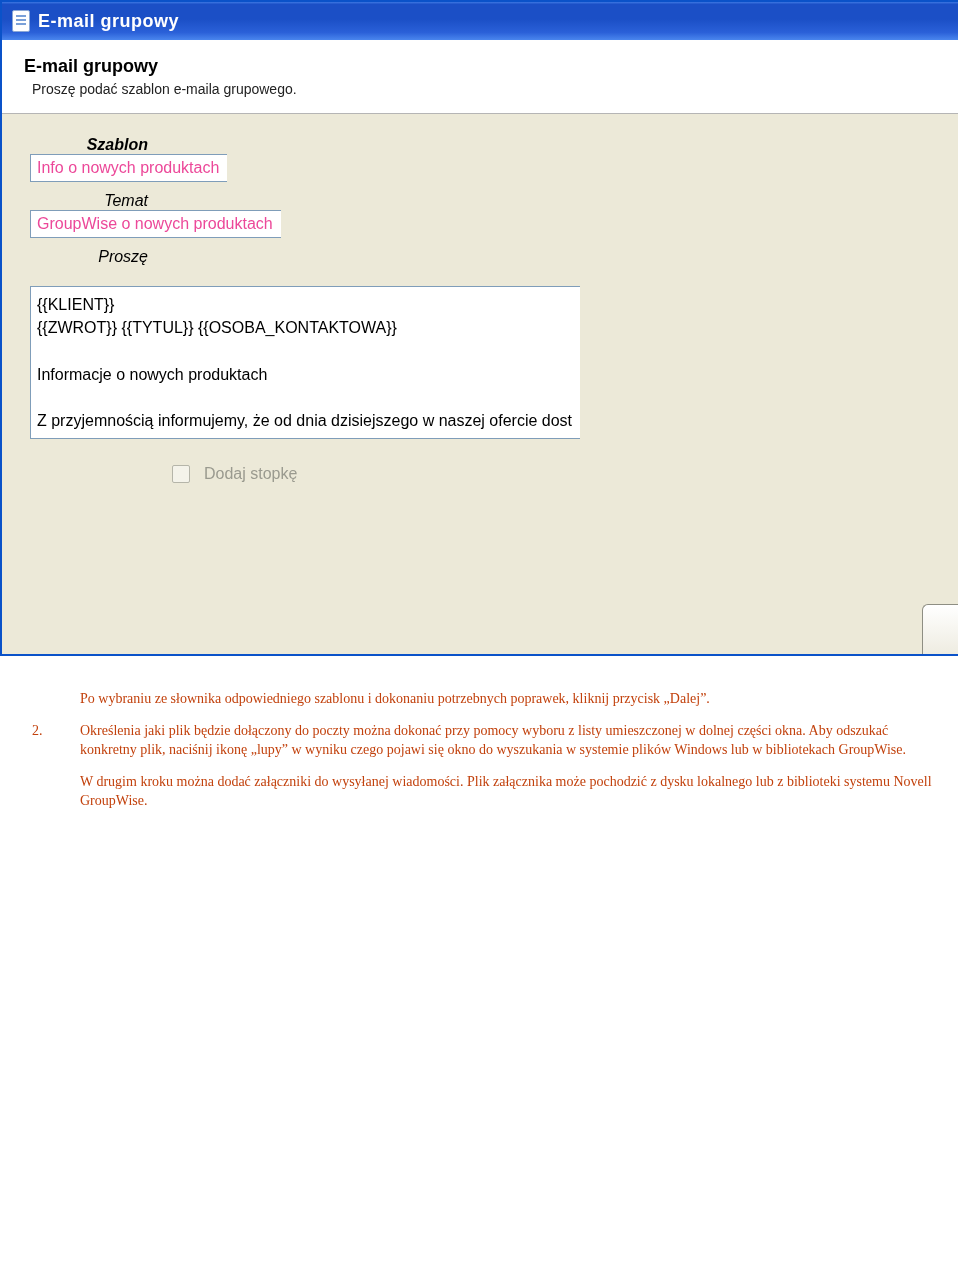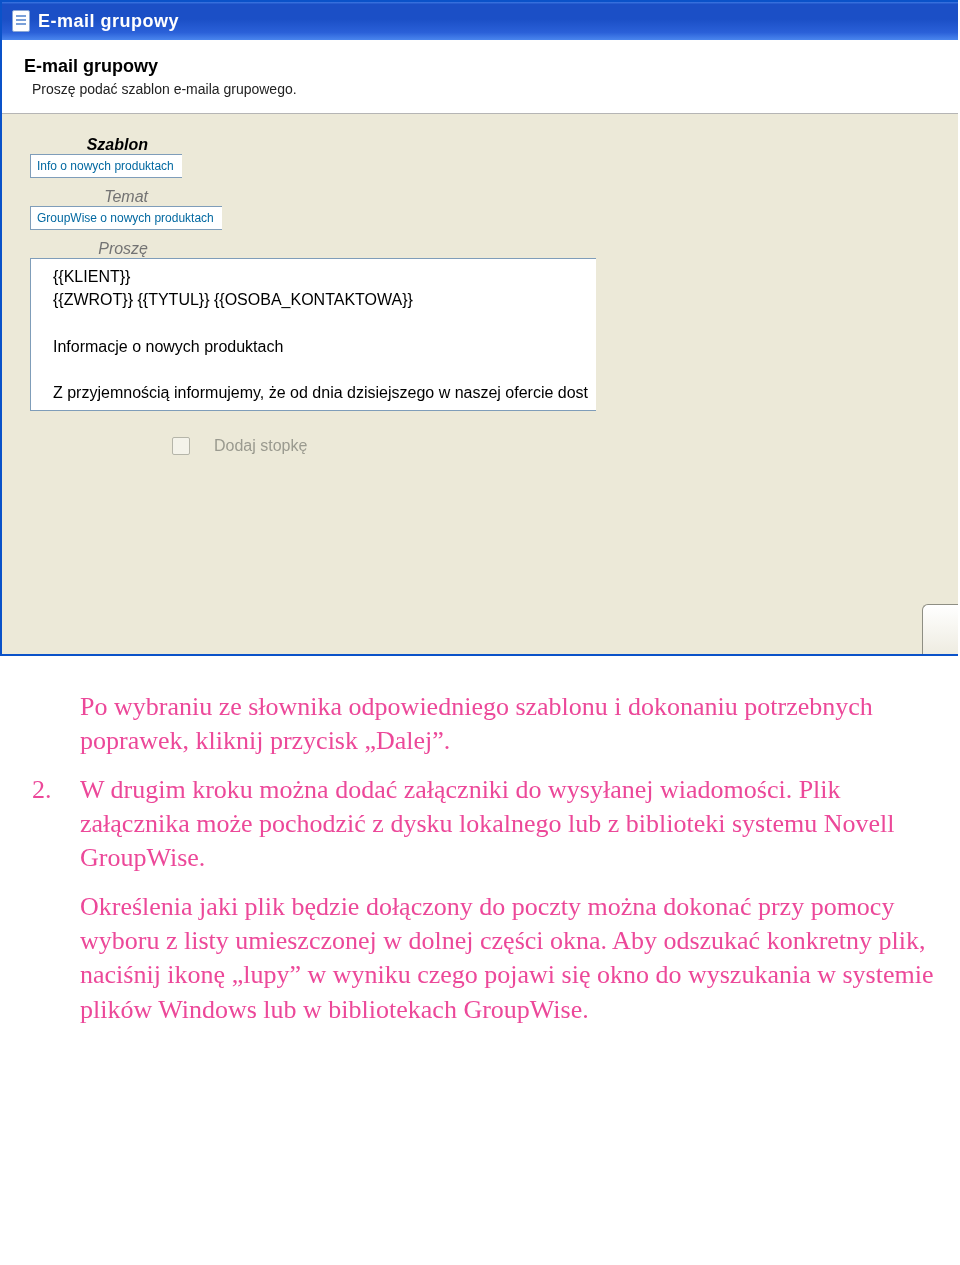--- a/index.html
+++ b/index.html
@@ -80,56 +80,57 @@
     align-items: flex-start;
     margin-bottom: 6px;
     flex-direction: column;
   }
   .row .lbl {
     width: 130px;
     text-align: right;
     padding-right: 12px;
     padding-top: 4px;
     font-style: italic;
-    color: #737373;
+    color: #000000;
   }
   .row .lbl.bold {
     font-weight: bold;
     font-style: italic;
     color: #000;
   }
   .textinput {
     flex: 1;
     border: 1px solid #7f9db9;
     background: #fff;
     padding: 4px 8px 4px 6px;
     font-family: Verdana, Tahoma, sans-serif;
-    font-size: 12px;
-    color: #0369a1;
+    font-size: 16px;
+    color: #ec4899;
     height: 17px;
     border-right: none;
   }
   .textarea {
     flex: 1;
     border: 1px solid #7f9db9;
     border-right: none;
     background: #fff;
-    padding: 6px 8px 6px 22px;
+    padding: 6px 8px 6px 6px;
     font-family: Verdana, Tahoma, sans-serif;
     font-size: 16px;
     color: #000;
     height: 284px;
     line-height: 1.45;
     white-space: pre-wrap;
     overflow: hidden;
+    margin-top: 20px;
   }
   .checkrow {
     display: flex;
     align-items: center;
-    gap: 24px;
+    gap: 14px;
     margin-left: 142px;
     margin-top: 26px;
     color: #9a9a8f;
   }
   .checkbox {
     width: 18px;
     height: 18px;
     border: 1px solid #b5b5a9;
     background: #f4f3ea;
     border-radius: 2px;
@@ -142,23 +143,23 @@
     height: 50px;
     border: 1px solid #8e8e83;
     border-right: none;
     border-bottom: none;
     border-radius: 6px 0 0 0;
     background: linear-gradient(to bottom, #ffffff, #eeece1);
   }
   .doc {
     padding: 34px 24px 24px 80px;
     font-family: "Times New Roman", serif;
-    font-size: 26px;
+    font-size: 14px;
     line-height: 1.32;
-    color: #ec4899;
+    color: #c2410c;
   }
   .doc p { margin: 0 0 14px 0; }
   .doc .li {
     display: flex;
     align-items: flex-start;
     margin-bottom: 0;
   }
   .doc .li .num {
     margin-left: -48px;
     width: 48px;
@@ -209,17 +210,17 @@
 
     <div class="btnstub"></div>
   </div>
 </div>
 
 <div class="doc">
   <p>Po wybraniu ze słownika odpowiedniego szablonu i dokonaniu potrzebnych poprawek, kliknij przycisk „Dalej”.</p>
   <div class="li">
     <div class="num">2.</div>
     <div class="txt">
+      <p>Określenia jaki plik będzie dołączony do poczty można dokonać przy pomocy wyboru z listy umieszczonej w dolnej części okna. Aby odszukać konkretny plik, naciśnij ikonę „lupy” w wyniku czego pojawi się okno do wyszukania w systemie plików Windows lub w bibliotekach GroupWise.</p>
       <p>W drugim kroku można dodać załączniki do wysyłanej wiadomości. Plik załącznika może pochodzić z dysku lokalnego lub z biblioteki systemu Novell GroupWise.</p>
-      <p>Określenia jaki plik będzie dołączony do poczty można dokonać przy pomocy wyboru z listy umieszczonej w dolnej części okna. Aby odszukać konkretny plik, naciśnij ikonę „lupy” w wyniku czego pojawi się okno do wyszukania w systemie plików Windows lub w bibliotekach GroupWise.</p>
     </div>
   </div>
 </div>
 
 </body></html>

